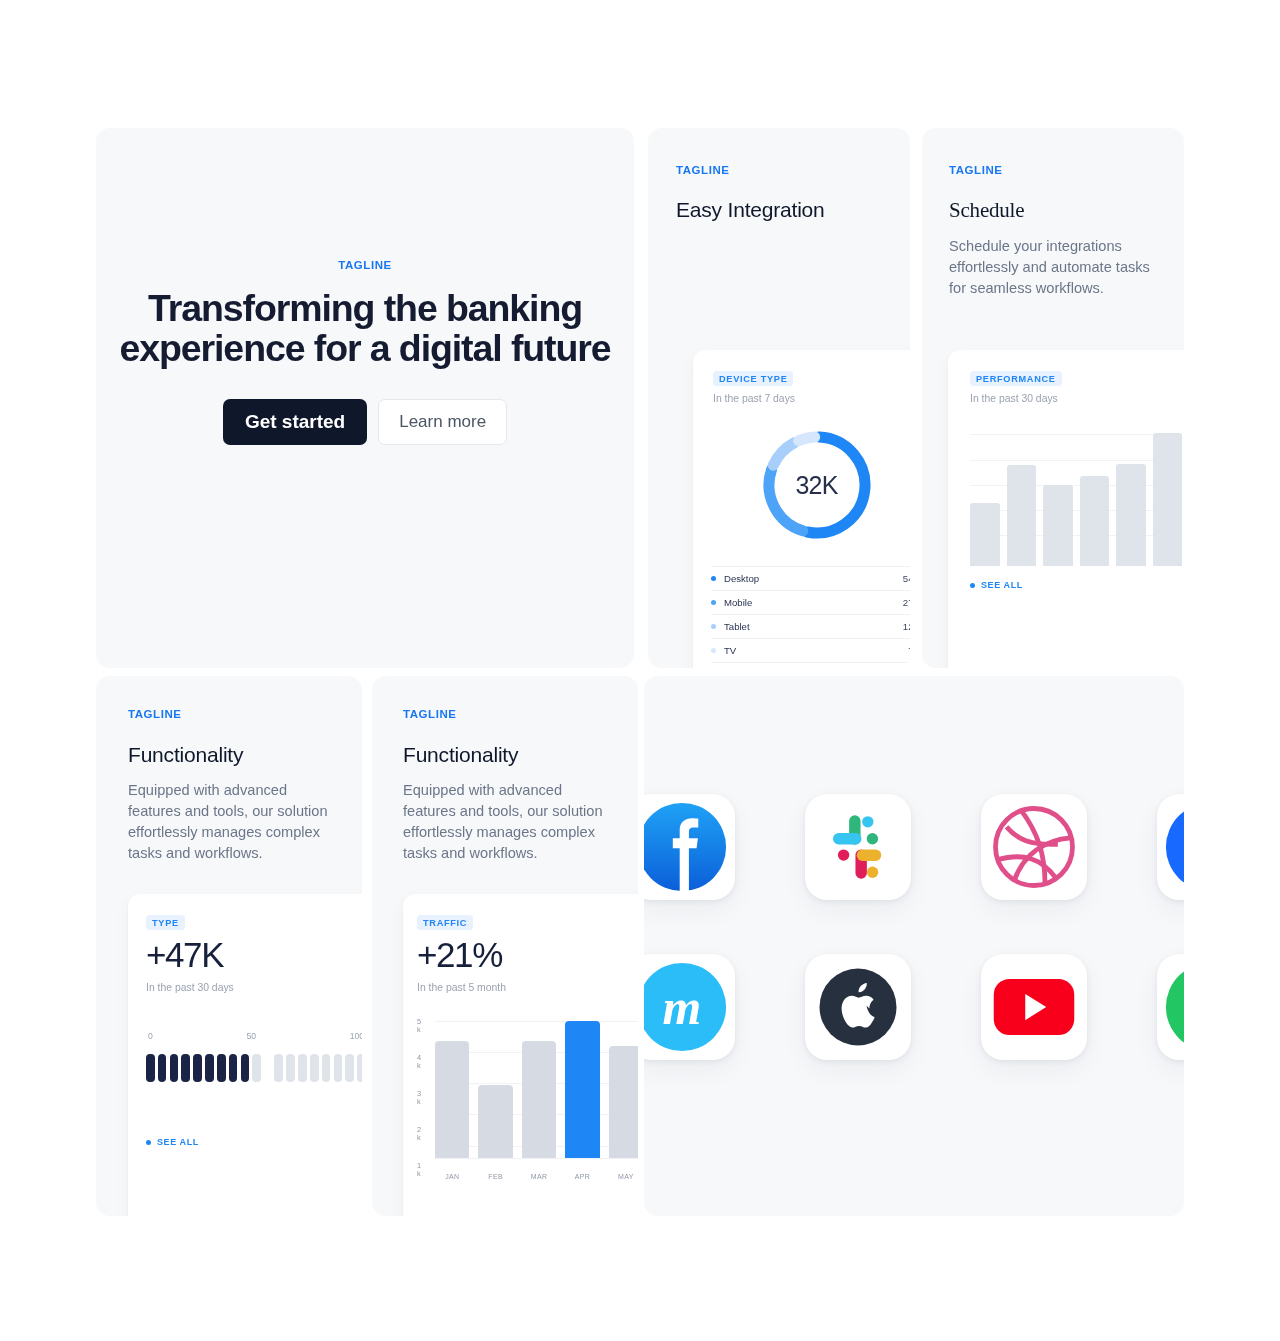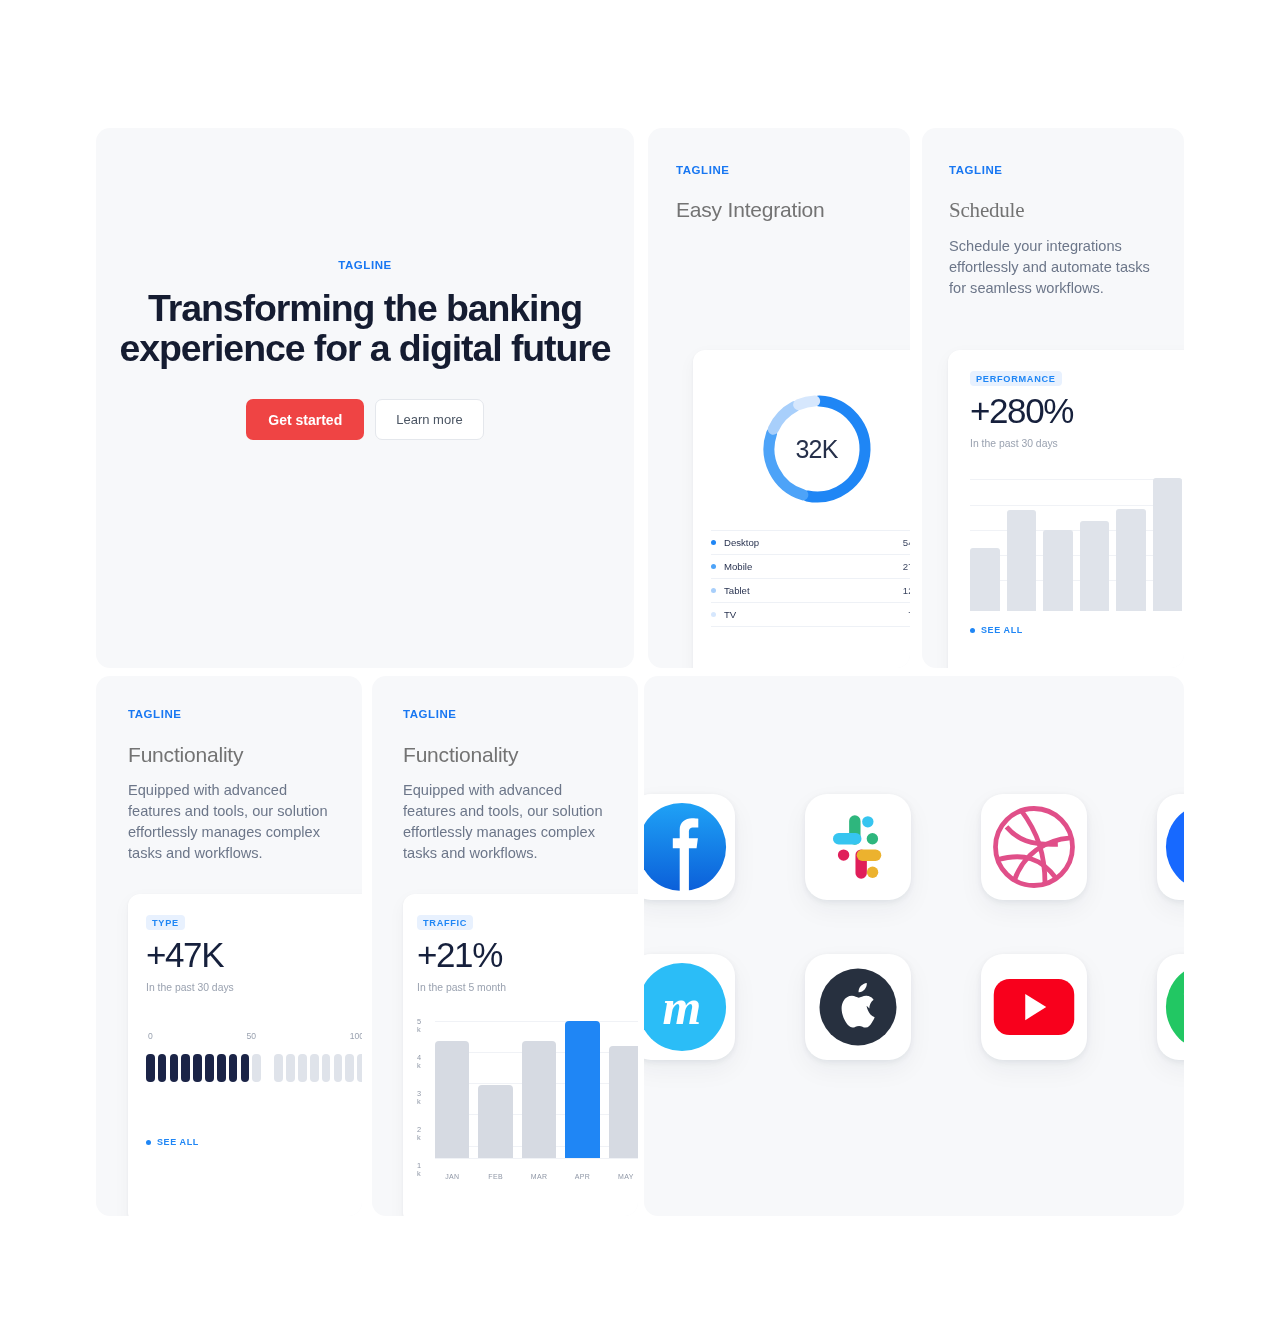--- a/index.html
+++ b/index.html
@@ -18,21 +18,21 @@
     border-radius: 14px;
     overflow: hidden;
   }
   .tagline {
     color: #1877f2;
     font-size: 11.5px;
     font-weight: 700;
     letter-spacing: 0.55px;
   }
   .card-title {
-    color: #737373;
+    color: #0f172a;
     font-size: 21px;
     font-weight: 400;
     letter-spacing: -0.2px;
   }
   .card-body {
     color: #6c7689;
     font-size: 14.6px;
     line-height: 21px;
     font-weight: 400;
   }
@@ -50,34 +50,34 @@
     letter-spacing: -1.1px;
   }
   .hero-sub {
     margin-top: 21px;
     color: #5c6677;
     font-size: 15.6px;
     line-height: 24px;
   }
   .hero-btns { margin-top: 31px; display: flex; justify-content: center; gap: 11px; }
   .btn-primary {
-    background: #ef4444;
+    background: #0f172a;
     color: #ffffff;
-    font-size: 14px;
+    font-size: 19px;
     font-weight: 700;
     border: none;
     border-radius: 7px;
     padding: 12px 22px;
     cursor: pointer;
     font-family: inherit;
   }
   .btn-ghost {
     background: #ffffff;
     color: #4b5563;
-    font-size: 13px;
+    font-size: 17px;
     font-weight: 400;
     border: 1px solid #e4e7ec;
     border-radius: 7px;
     padding: 12px 20px;
     cursor: pointer;
     font-family: inherit;
   }
 
   
   .widget {
@@ -237,20 +237,24 @@
     </div>
   </div>
 
   <div class="card" id="cardIntegration">
     <div class="txt">
       <span class="tagline">TAGLINE</span>
       <div class="card-title">Easy Integration</div>
     </div>
 
     <div class="widget" id="wIntegration">
+      <div class="hdr">
+        <span class="chip">DEVICE TYPE</span>
+        <div class="sub-note">In the past 7 days</div>
+      </div>
 
       <div class="donut-wrap">
         <svg width="126" height="126" viewBox="0 0 126 126">
           <g id="donutSegs" fill="none" stroke-linecap="round">
               <path d="M 65.30295016902451 15.055277448722364 A 48 48 0 1 1 53.30723111320796 110.01117134583265" stroke="#1f86f5" stroke-width="11"></path>
               <path d="M 48.846033603937016 108.86573051047067 A 48 48 0 0 1 17.574351848558635 47.49159937255128" stroke="#4da3f8" stroke-width="11"></path>
               <path d="M 19.269896850213136 43.20914154188856 A 48 48 0 0 1 40.50235838441848 20.598866504103285" stroke="#a8cffb" stroke-width="11"></path>
               <path d="M 44.669901611247624 18.637769521149444 A 48 48 0 0 1 60.69704983097545 15.055277448722364" stroke="#d6e7fd" stroke-width="11"></path>
             </g>
         </svg>
@@ -284,21 +288,20 @@
 
   <div class="card" id="cardSchedule">
     <div class="txt">
       <span class="tagline">TAGLINE</span>
       <div class="card-title">Schedule</div>
       <div class="card-body">Schedule your integrations effortlessly and automate tasks for seamless workflows.</div>
     </div>
 
     <div class="widget" id="wSchedule">
       <span class="chip">PERFORMANCE</span>
-      <div class="bignum">+280%</div>
       <div class="sub-note">In the past 30 days</div>
 
       <div class="gridchart" id="perfChart">
           <div class="gl" style="top: 6%;"></div>
           <div class="gl" style="top: 24%;"></div>
           <div class="gl" style="top: 42%;"></div>
           <div class="gl" style="top: 60%;"></div>
           <div class="gl" style="top: 78%;"></div>
         <div class="bars" id="perfBars">
             <div class="bar" style="height: 45%; background: rgb(223, 227, 234);"></div>

